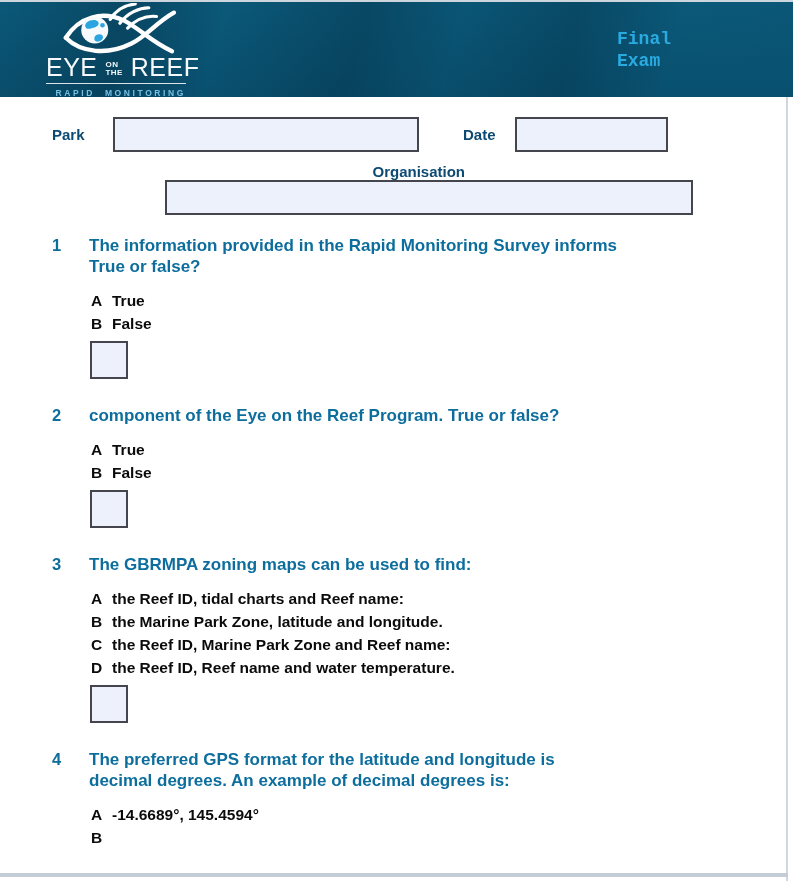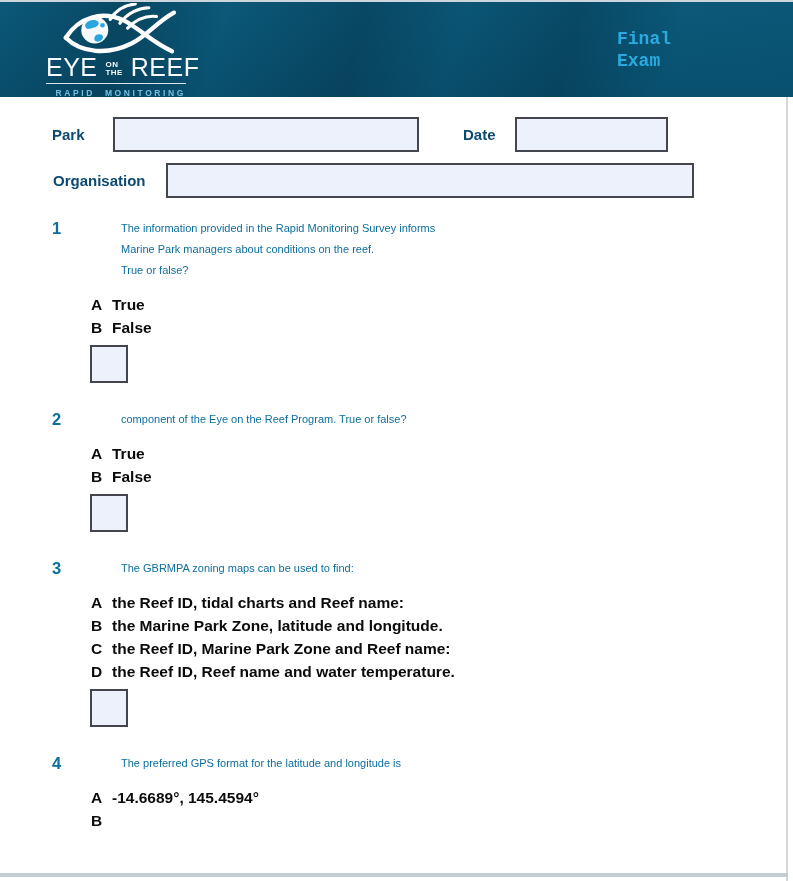--- a/index.html
+++ b/index.html
@@ -27,39 +27,39 @@
   .brand { display:flex; align-items:flex-end; justify-content:space-between; gap:8px; color:#f5f9fb; margin-top:-3px; }
   .brand .big { font-size:25px; line-height:23px; font-weight:400; letter-spacing:0.5px; }
   .brand .small-stack { display:flex; flex-direction:column; font-size:8px; line-height:8px; font-weight:700; letter-spacing:0.4px; padding-bottom:2px; }
   .brand-rule { height:1px; background:rgba(255,255,255,0.85); margin:4px 0 4px; }
   .brand-sub { text-align:right; color:var(--logo_subtitle,#74c0e4); font-size:8.5px; font-weight:700; letter-spacing:2.6px; word-spacing:5px; white-space:nowrap; }
   .exam-title { position:absolute; left:617px; top:28px; font-size:18px; line-height:22px; font-weight:700; color:var(--exam_title,#29abe2);font-family:Liberation Mono, monospace; }
 
   
   .content { padding-top:20px; }
   .form-row { display:flex; align-items:center; margin-left:52px; }
-  .form-row.row2 { margin-top:11px; margin-left:53px; }
+  .form-row.row2 { margin-top:11px; margin-left:53px;flex-direction:column; }
   .flabel { font-size:15px; font-weight:700; color:var(--field_label,#0d4a72); }
   .field {
     height:31px; background:var(--field_fill,#edf1fb);
     border:2px solid var(--field_border,#45454d); border-radius:0;
     font:15px "Liberation Sans", sans-serif; color:#222; padding:0 6px; box-sizing:content-box;
   }
   .name-label { width:61px; }
   .name-input { width:290px; }
   .date-label { margin-left:44px; width:40px; }
   .date-input { width:137px; margin-left:12px; }
   .org-label  { width:101px; }
   .org-input  { width:512px; margin-left:12px; }
 
   
   .question { display:flex; margin:26px 0 0 52px; }
   #questions .question:first-child { margin-top:20px; }
   .qnum  { width:37px; font-size:16.5px; font-weight:700; color:var(--question_text,#0d6e9d); line-height:21px; }
-  .qline { font-size:11px; font-weight:400; color:var(--question_text,#0d6e9d); line-height:21px;margin-left:32px; }
+  .qline { font-size:17px; font-weight:700; color:var(--question_text,#0d6e9d); line-height:21px; }
   .options { margin-top:12px; }
   .option { display:flex; align-items:center; height:23px; font-size:15.5px; font-weight:700; color:var(--option_text,#0b0b0c); }
   .option .letter { width:21px; margin-left:2px; }
   .answer-box {
     display:block; width:34px; height:34px; margin:6px 0 0 1px;
     background:var(--field_fill,#edf1fb); border:2px solid var(--field_border,#45454d);
     font:18px "Liberation Sans", sans-serif; text-align:center; color:#222; padding:0;
   }
 </style>
 </head>
@@ -112,21 +112,20 @@
     <div class="form-row row2">
       <label class="flabel org-label">Organisation</label>
       <input type="text" class="field org-input" value="" style="">
     </div>
 
     <div id="questions">
         <section class="question">
           <div class="qnum">1</div>
           <div class="qbody">
             <div class="qline">The information provided in the Rapid Monitoring Survey informs</div>
-            <div class="qline">Marine Park managers about conditions on the reef.</div>
             <div class="qline">True or false?</div>
             <div class="options">
               <div class="option">
                 <span class="letter">A</span>
                 <span class="opt-text">True</span>
               </div>
               <div class="option">
                 <span class="letter">B</span>
                 <span class="opt-text">False</span>
               </div>
@@ -173,20 +172,21 @@
                 <span class="opt-text">the Reef ID, Reef name and water temperature.</span>
               </div>
             </div>
             <input class="answer-box" type="text" maxlength="1" style="">
           </div>
         </section>
         <section class="question">
           <div class="qnum">4</div>
           <div class="qbody">
             <div class="qline">The preferred GPS format for the latitude and longitude is</div>
+            <div class="qline">decimal degrees. An example of decimal degrees is:</div>
             <div class="options">
               <div class="option">
                 <span class="letter">A</span>
                 <span class="opt-text">-14.6689°, 145.4594°</span>
               </div>
               <div class="option">
                 <span class="letter">B</span>
               </div>
             </div>
           </div>

